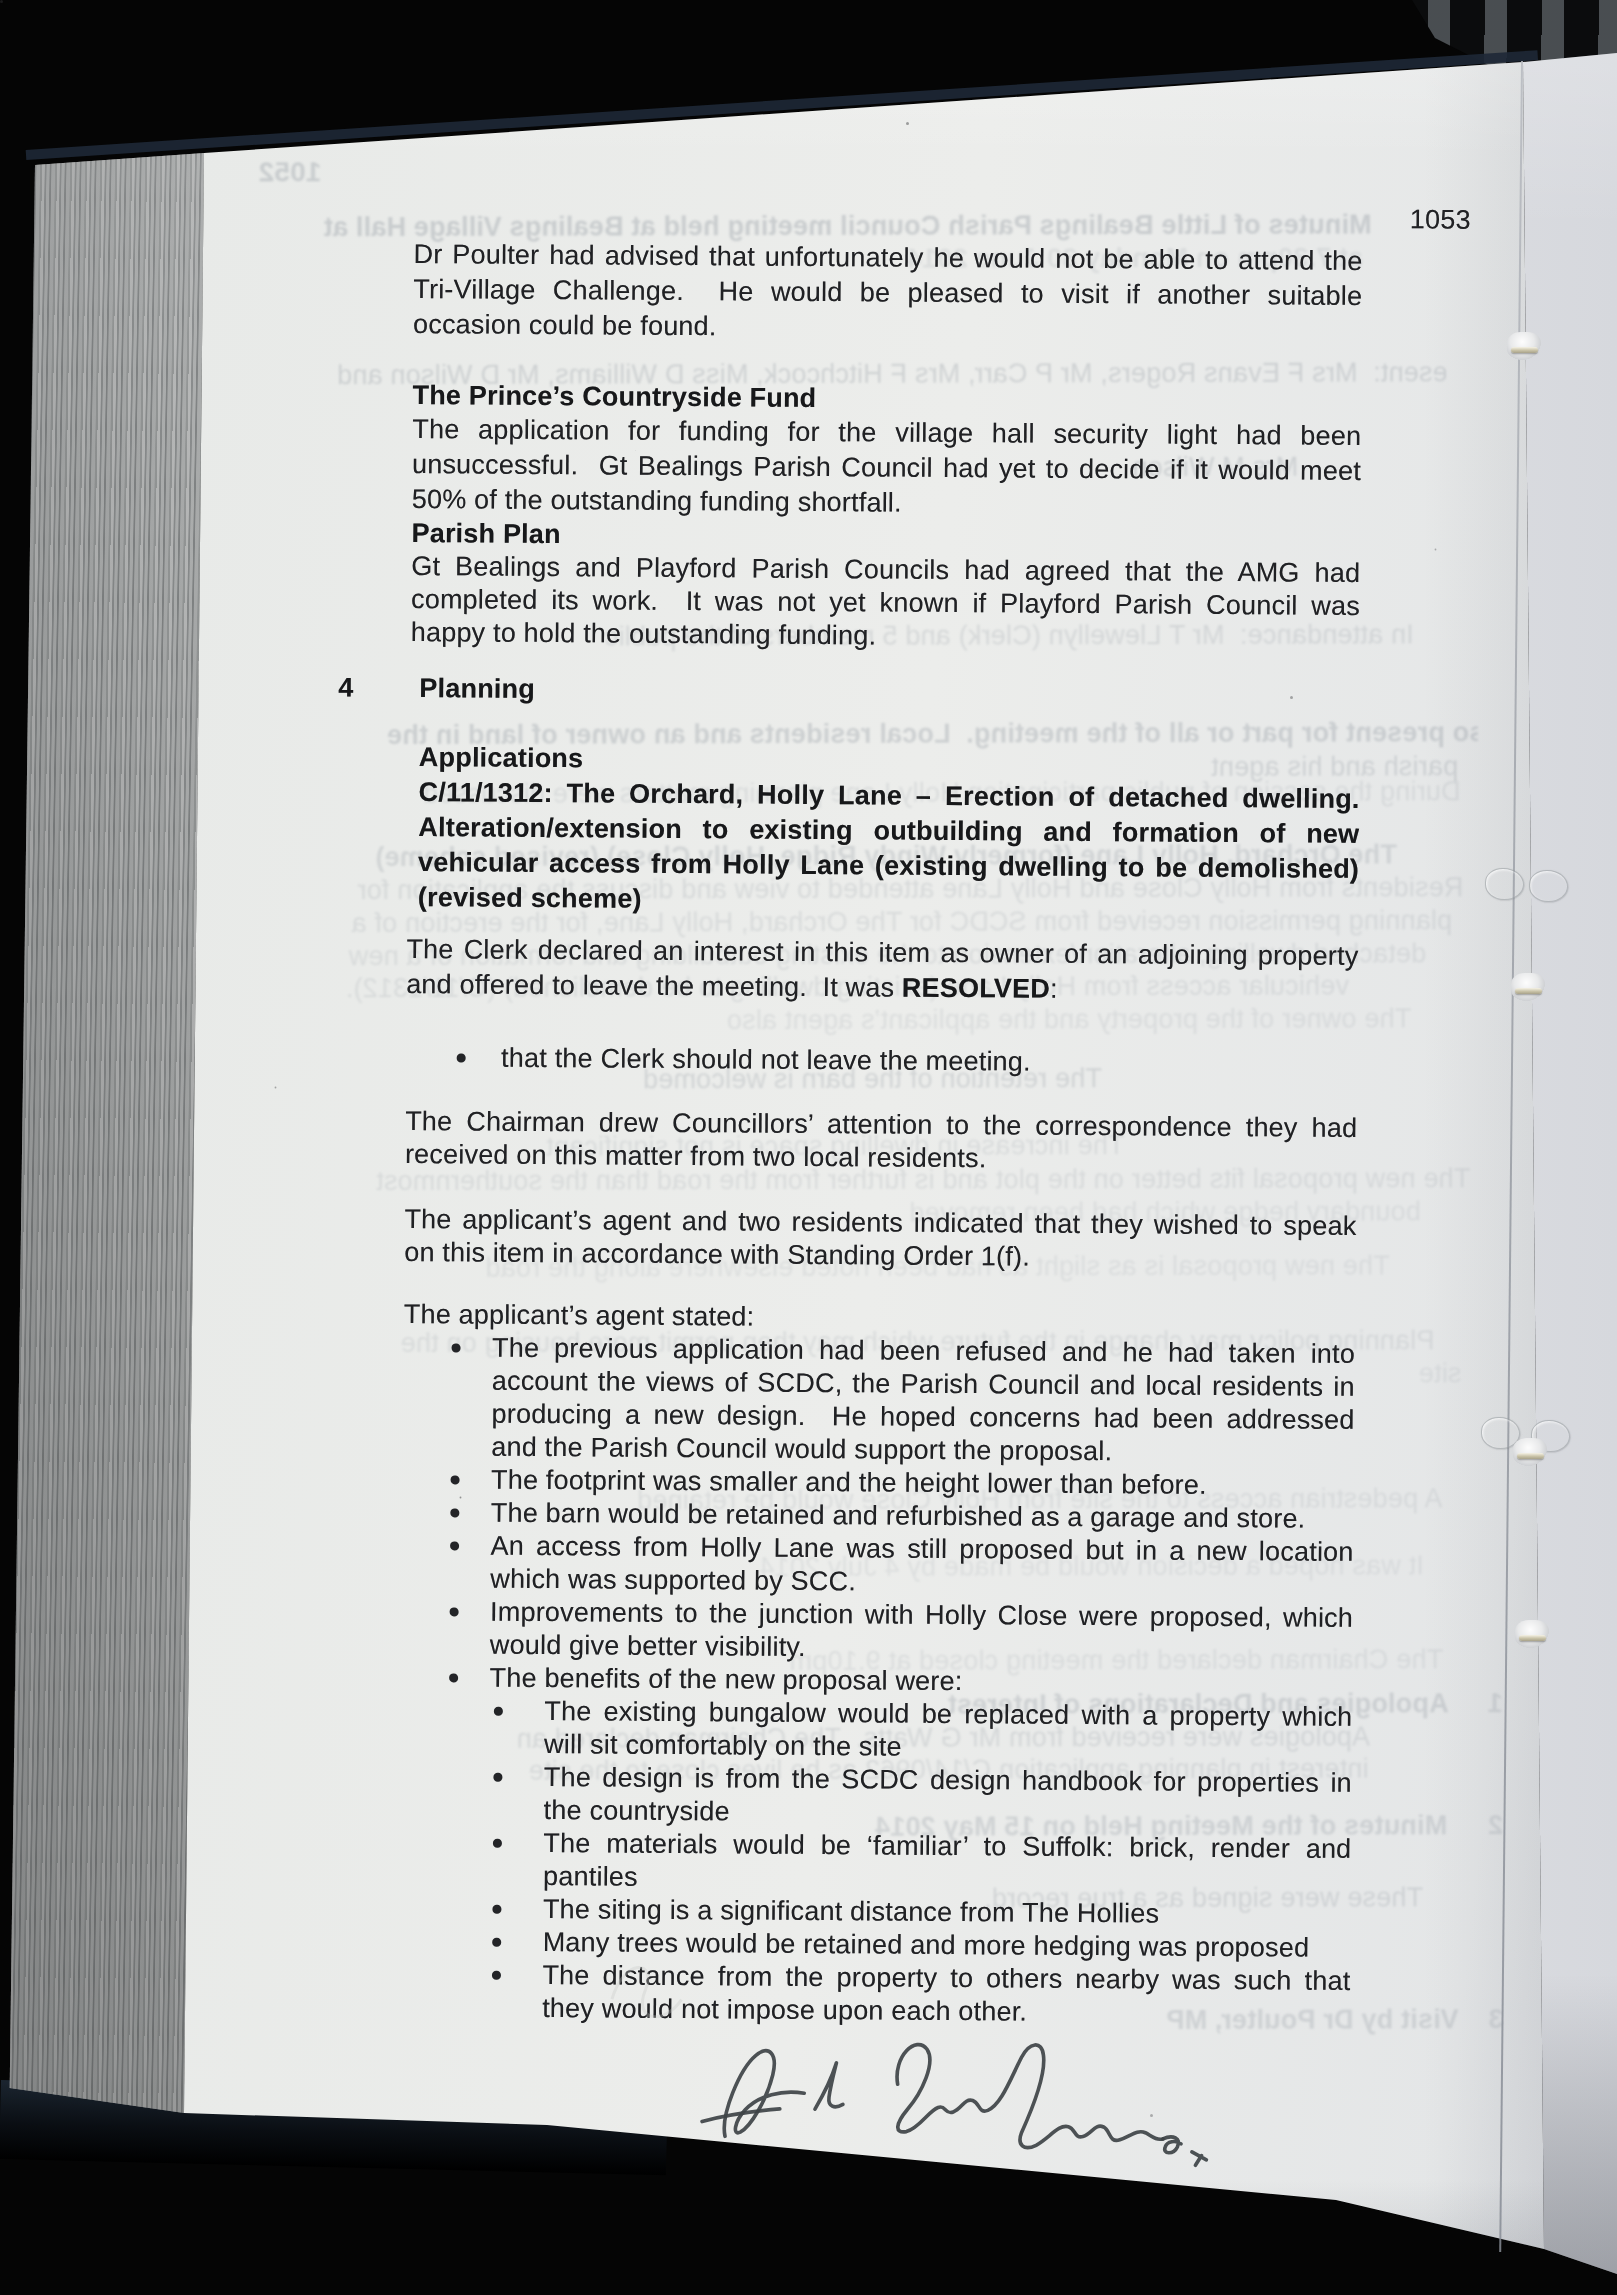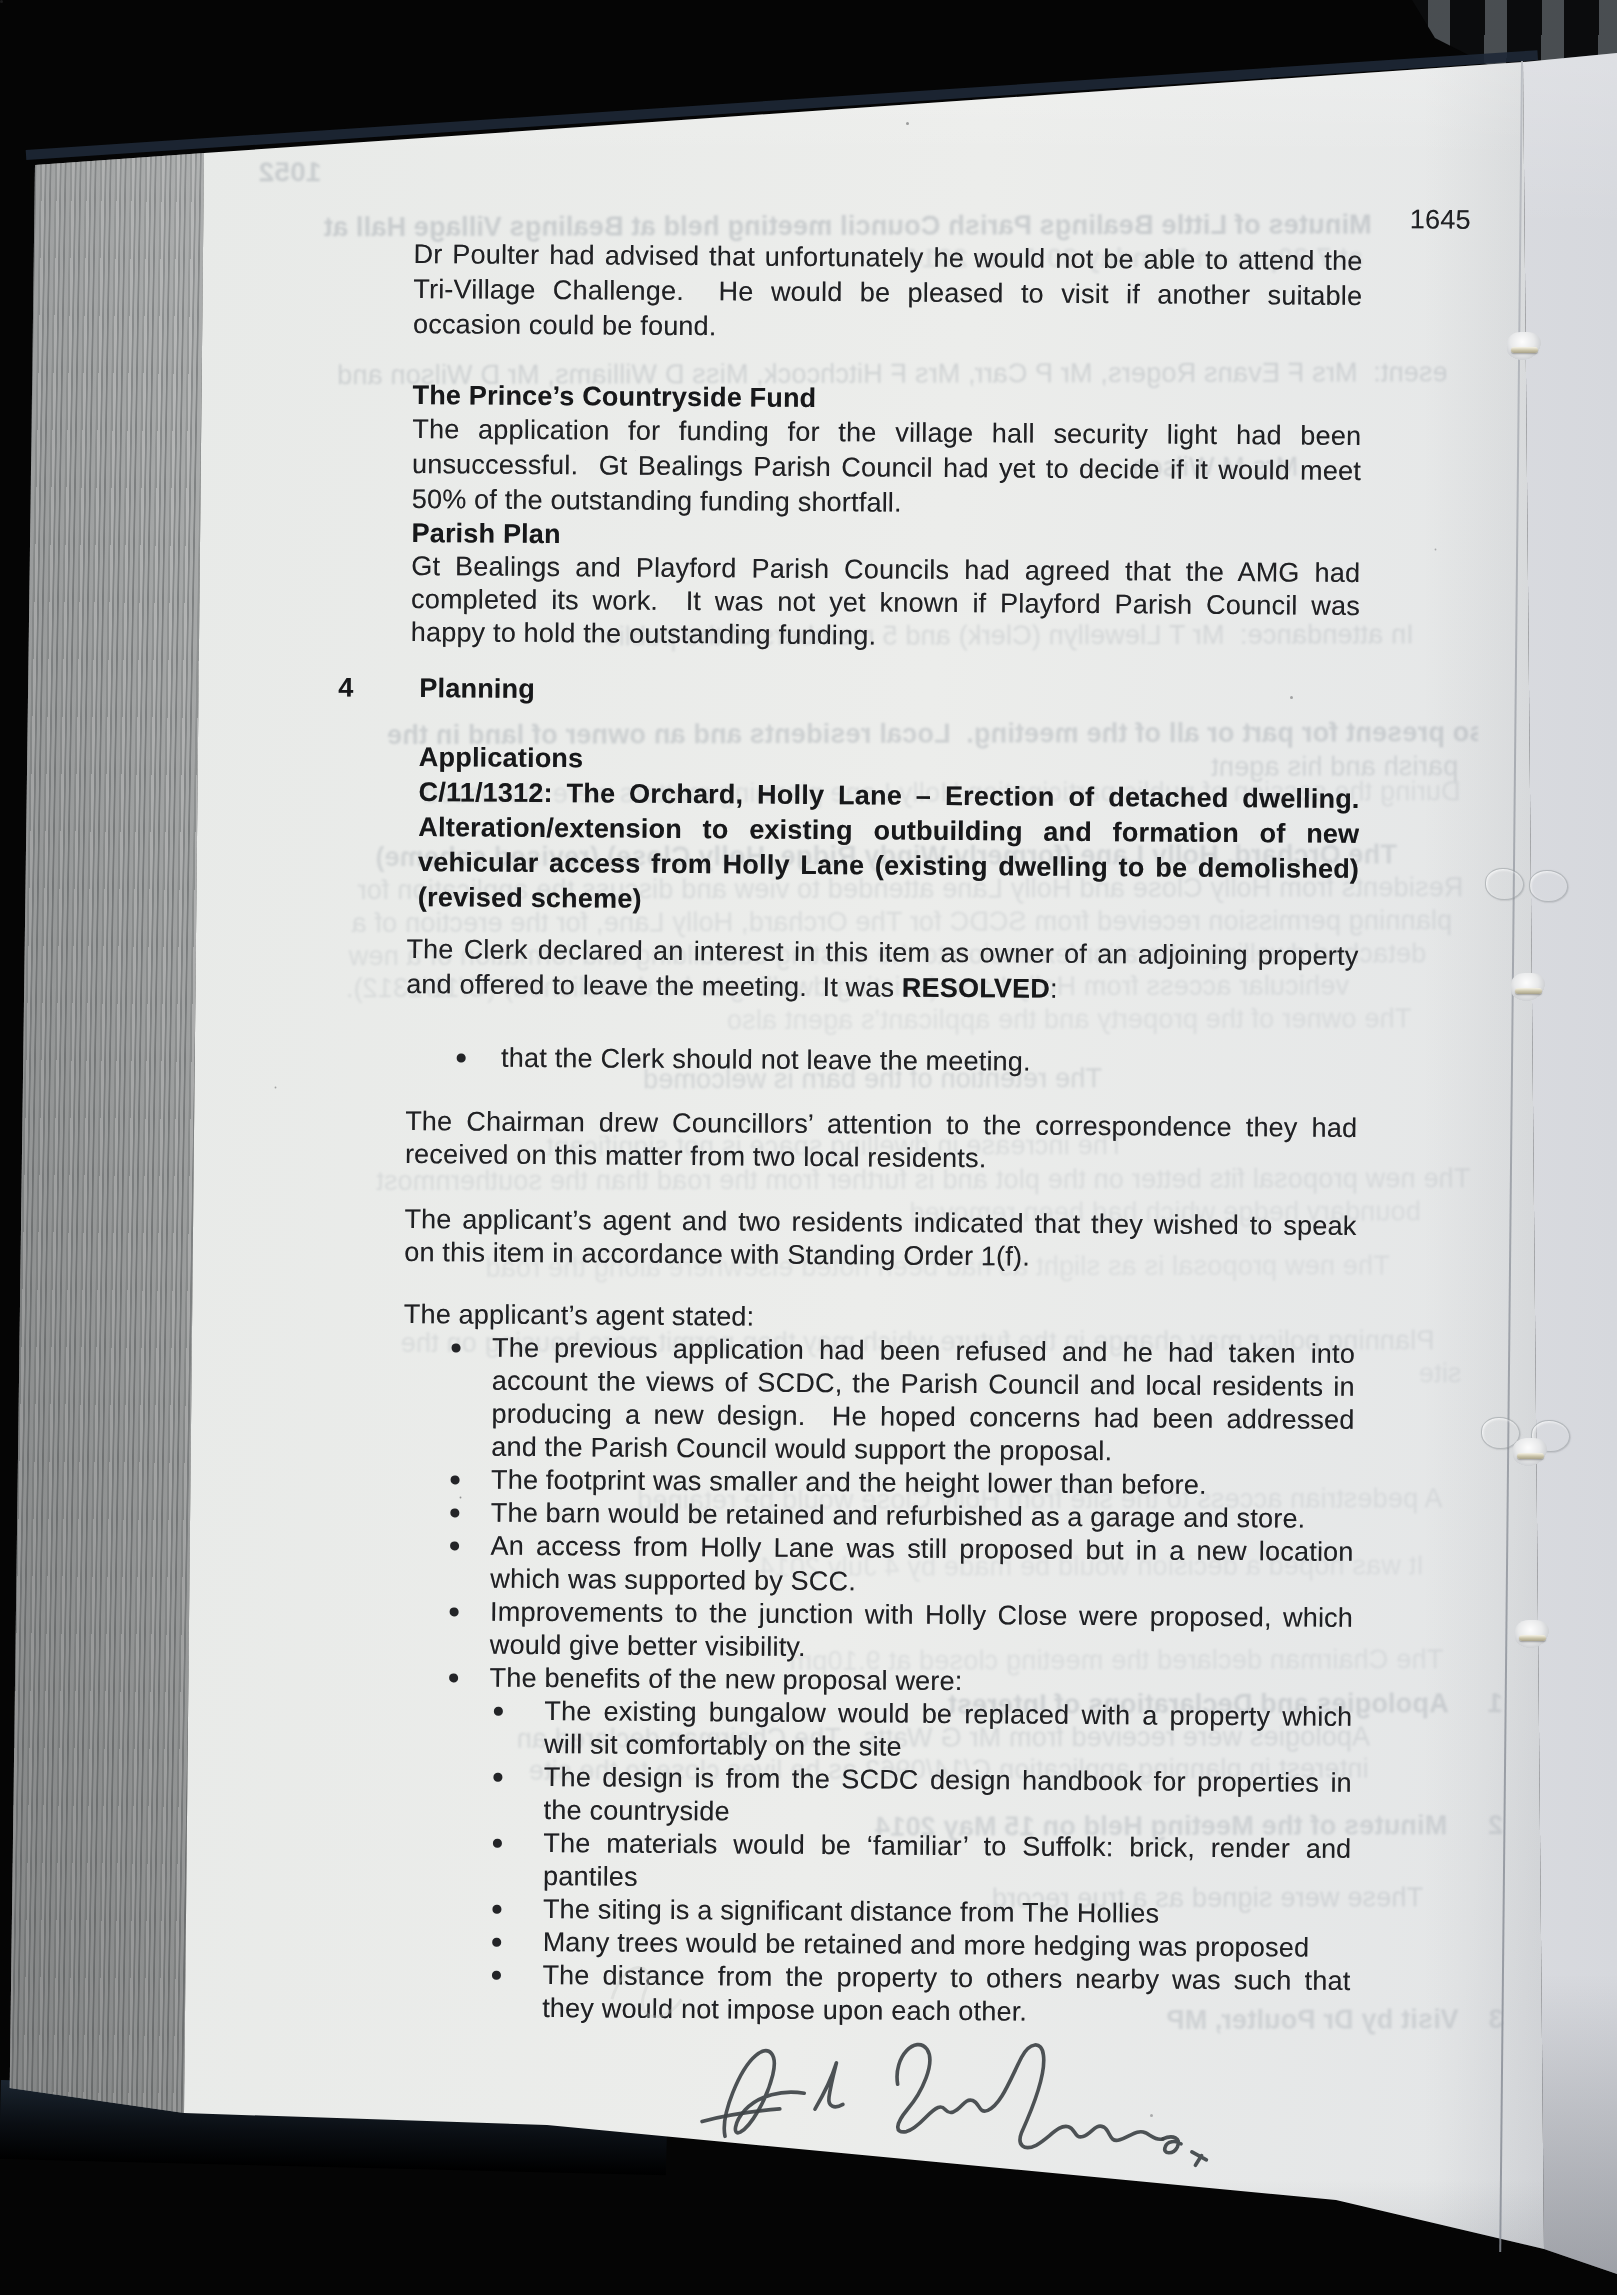--- a/index.html
+++ b/index.html
@@ -136,21 +136,21 @@
       <div class="ghost" style="left: 527px; top: 1755px; width: 952px; font-size: 27px; font-weight: 400; opacity: 0.2;"><span>interest in planning application C/14/0962 as he lives close to the site</span></div>
       <div class="ghost" style="left: 873px; top: 1812px; width: 606px; font-size: 27px; font-weight: 700; opacity: 0.26;"><span>Minutes of the Meeting Held on 15 May 2014</span></div>
       <div class="ghost" style="left: 1486px; top: 1812px; width: 36px; font-size: 27px; font-weight: 700; opacity: 0.22;"><span>2</span></div>
       <div class="ghost" style="left: 982px; top: 1884px; width: 497px; font-size: 27px; font-weight: 400; opacity: 0.24;"><span>These were signed as a true record.</span></div>
       <div class="ghost" style="left: 1164px; top: 2006px; width: 315px; font-size: 27px; font-weight: 700; opacity: 0.26;"><span>Visit by Dr Poulter, MP</span></div>
       <div class="ghost" style="left: 1486px; top: 2006px; width: 36px; font-size: 27px; font-weight: 700; opacity: 0.22;"><span>3</span></div>
     </div>
 
   <div class="abs" id="content">
 
-    <div class="blk" style="left:1403px;top:198px;width:121px;">1645</div>
+    <div class="blk" style="left:1403px;top:198px;width:121px;">1053</div>
 
     <div class="blk" style="left:407px;top:240px;width:949px;">
         <div class="tline fill">Dr Poulter had advised that unfortunately he would not be able to attend the</div>
         <div class="tline fill">Tri-Village Challenge.&nbsp; He would be pleased to visit if another suitable</div>
         <div class="tline">occasion could be found.</div>
       </div>
 
     <div class="blk bold" style="left:407px;top:381px;width:949px;">The Prince’s Countryside Fund</div>
     <div class="blk" style="left:407px;top:415px;width:949px;">
         <div class="tline fill">The application for funding for the village hall security light had been</div>

